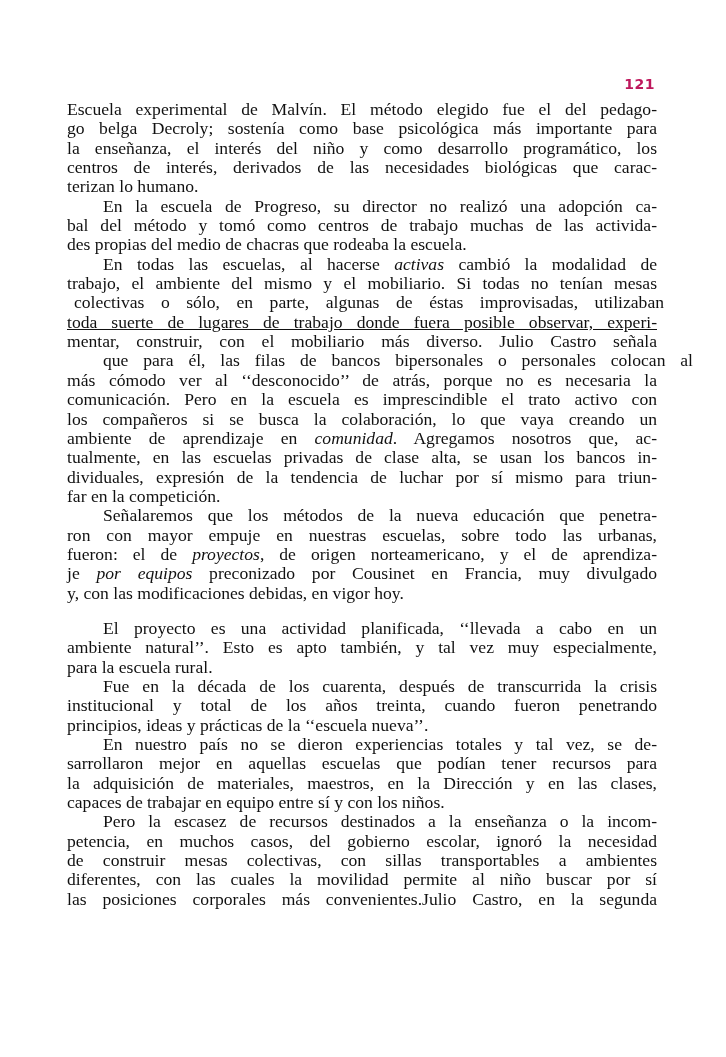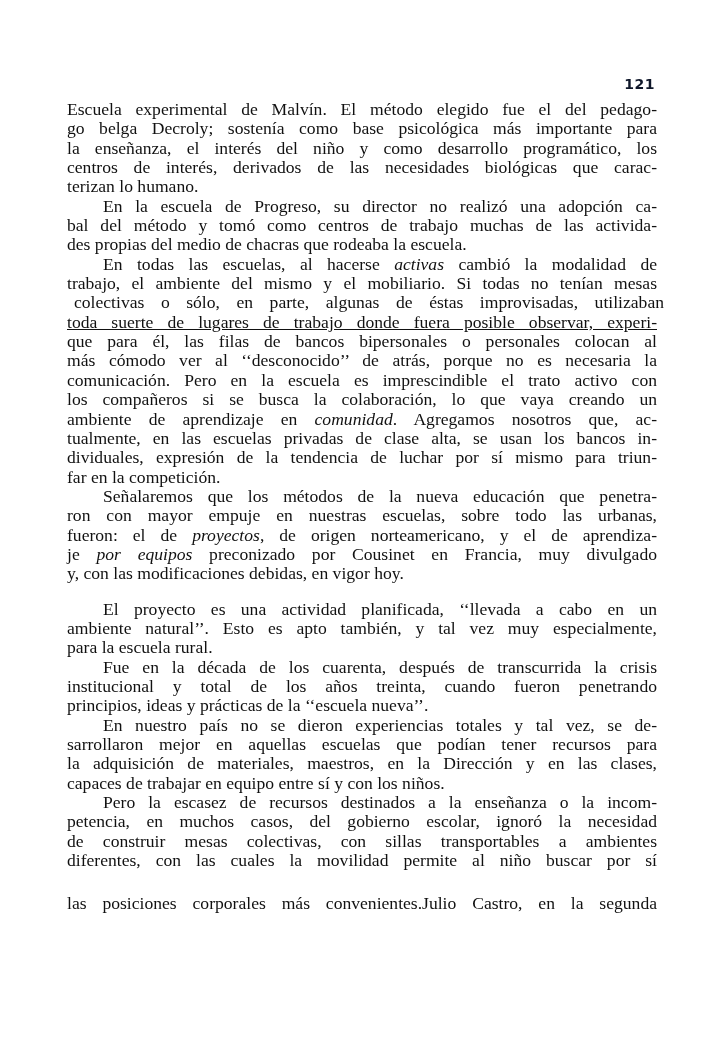--- a/index.html
+++ b/index.html
@@ -15,21 +15,21 @@
       color: #111111;
     }
     .page-number {
       position: absolute;
       top: 76px;
       right: 71px;
       font-family: "DejaVu Sans", sans-serif;
       font-weight: bold;
       font-size: 14px;
       letter-spacing: 0.5px;
-      color: #0f172a;
+      color: #be185d;
     }
     .text-block {
       position: absolute;
       left: 67px;
       top: 92px;
       width: 590px;
       font-family: "Liberation Serif", serif;
       font-size: 17.6px;
       line-height: 19.35px;
     }
@@ -65,21 +65,22 @@
     <div>
       <div class="line indent" style="white-space: nowrap; word-spacing: 0px;"><span>En la escuela de Progreso, su director no realizó una adopción ca-</span></div>
       <div class="line" style="white-space: nowrap; word-spacing: 0px;"><span>bal del método y tomó como centros de trabajo muchas de las activida-</span></div>
       <div class="line last" style="white-space: nowrap;"><span>des propias del medio de chacras que rodeaba la escuela.</span></div>
     </div>
     <div>
       <div class="line indent" style="white-space: nowrap; word-spacing: 0.0015625px;"><span>En todas las escuelas, al hacerse </span><em>activas</em><span> cambió la modalidad de</span></div>
       <div class="line" style="white-space: nowrap; word-spacing: 0px;"><span>trabajo, el ambiente del mismo y el mobiliario. Si todas no tenían mesas</span></div>
       <div class="line" style="white-space: nowrap; word-spacing: 0px; margin-left: 7px;"><span>colectivas o sólo, en parte, algunas de éstas improvisadas, utilizaban</span></div>
       <div class="line" style="white-space: nowrap; word-spacing: 0px; text-decoration: underline;"><span>toda suerte de lugares de trabajo donde fuera posible observar, experi-</span></div>
-      <div class="line" style="white-space: nowrap; word-spacing: 0px;"><span>que para él, las filas de bancos bipersonales o personales colocan al</span></div>
+      <div class="line" style="white-space: nowrap; word-spacing: 0px;"><span>mentar, construir, con el mobiliario más diverso. Julio Castro señala</span></div>
+      <div class="line" style="white-space: nowrap; word-spacing: 0px; margin-left: 36px;"><span>que para él, las filas de bancos bipersonales o personales colocan al</span></div>
       <div class="line" style="white-space: nowrap; word-spacing: 0px;"><span>más cómodo ver al ‘‘desconocido’’ de atrás, porque no es necesaria la</span></div>
       <div class="line" style="white-space: nowrap; word-spacing: 0px;"><span>comunicación. Pero en la escuela es imprescindible el trato activo con</span></div>
       <div class="line" style="white-space: nowrap; word-spacing: 0px;"><span>los compañeros si se busca la colaboración, lo que vaya creando un</span></div>
       <div class="line" style="white-space: nowrap; word-spacing: 0px;"><span>ambiente de aprendizaje en </span><em>comunidad</em><span>. Agregamos nosotros que, ac-</span></div>
       <div class="line" style="white-space: nowrap; word-spacing: 0px;"><span>tualmente, en las escuelas privadas de clase alta, se usan los bancos in-</span></div>
       <div class="line" style="white-space: nowrap; word-spacing: 0px;"><span>dividuales, expresión de la tendencia de luchar por sí mismo para triun-</span></div>
       <div class="line last" style="white-space: nowrap;"><span>far en la competición.</span></div>
     </div>
     <div>
       <div class="line indent" style="white-space: nowrap; word-spacing: 0px;"><span>Señalaremos que los métodos de la nueva educación que penetra-</span></div>
@@ -102,15 +103,15 @@
       <div class="line indent" style="white-space: nowrap; word-spacing: 0px;"><span>En nuestro país no se dieron experiencias totales y tal vez, se de-</span></div>
       <div class="line" style="white-space: nowrap; word-spacing: 0px;"><span>sarrollaron mejor en aquellas escuelas que podían tener recursos para</span></div>
       <div class="line" style="white-space: nowrap; word-spacing: 0px;"><span>la adquisición de materiales, maestros, en la Dirección y en las clases,</span></div>
       <div class="line last" style="white-space: nowrap;"><span>capaces de trabajar en equipo entre sí y con los niños.</span></div>
     </div>
     <div>
       <div class="line indent" style="white-space: nowrap; word-spacing: 0px;"><span>Pero la escasez de recursos destinados a la enseñanza o la incom-</span></div>
       <div class="line" style="white-space: nowrap; word-spacing: 0px;"><span>petencia, en muchos casos, del gobierno escolar, ignoró la necesidad</span></div>
       <div class="line" style="white-space: nowrap; word-spacing: 0px;"><span>de construir mesas colectivas, con sillas transportables a ambientes</span></div>
       <div class="line" style="white-space: nowrap; word-spacing: 0px;"><span>diferentes, con las cuales la movilidad permite al niño buscar por sí</span></div>
-      <div class="line" style="white-space: nowrap; word-spacing: 0px; margin-top: 24px;"><span>las posiciones corporales más convenientes.Julio Castro, en la segunda</span></div>
+      <div class="line" style="white-space: nowrap; word-spacing: 0px;"><span>las posiciones corporales más convenientes.Julio Castro, en la segunda</span></div>
     </div>
   </div>
 
 </body></html>

